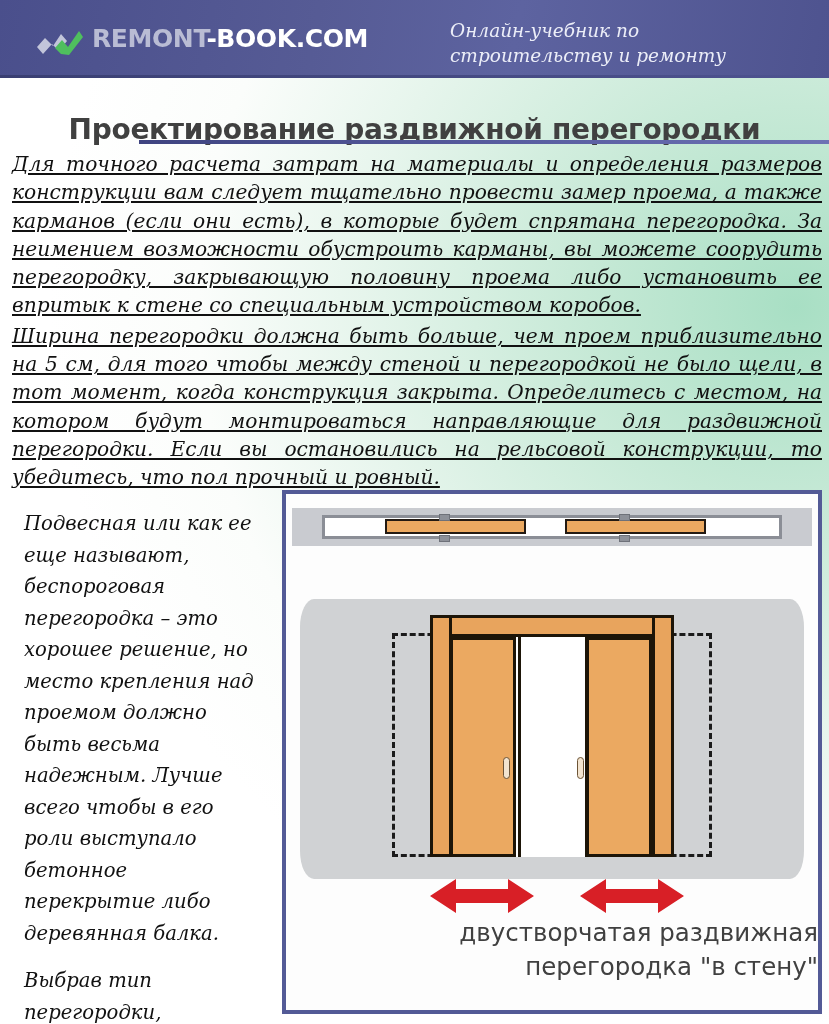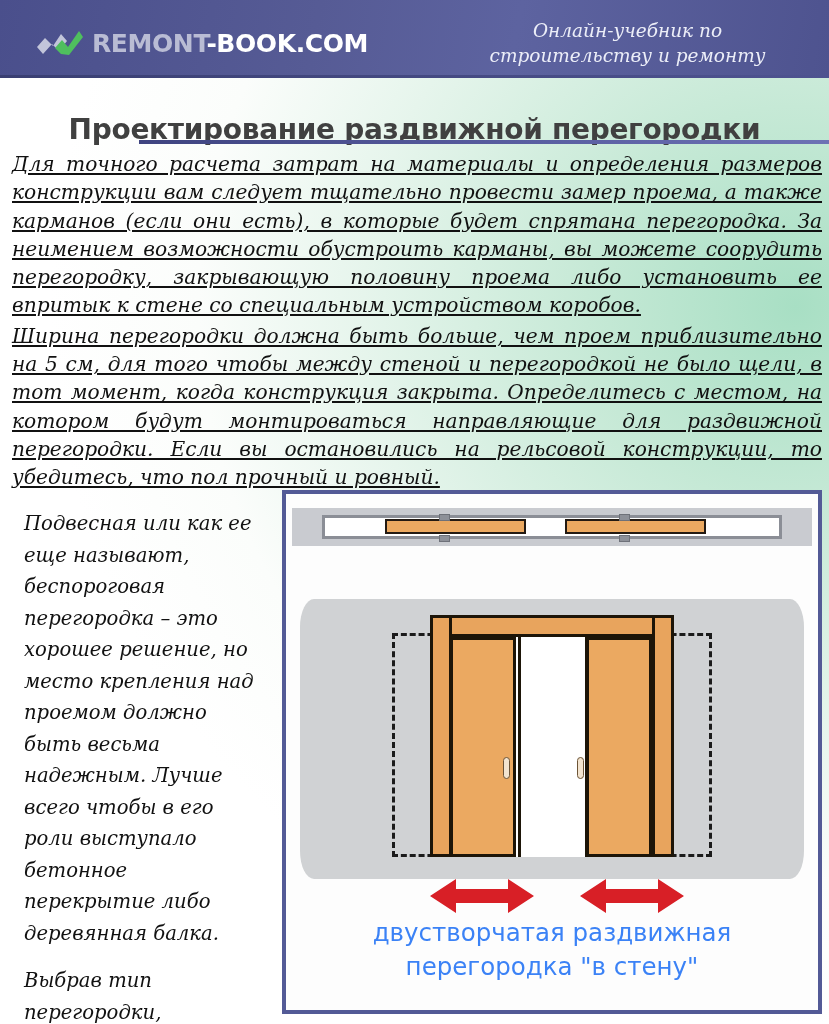--- a/index.html
+++ b/index.html
@@ -36,21 +36,21 @@
   .header::after {
     content: "";
     position: absolute;
     left: 0; bottom: 0; width: 100%; height: 3px;
     background: linear-gradient(90deg, #3a3f72, #4e5390);
   }
   .logo-wrap {
     position: absolute;
     left: 37px; top: 26px;
     display: flex;
-    align-items: flex-end;
+    align-items: flex-start;
     gap: 9px;
   }
   .logo-mark {
     width: 46px; height: 30px;
     display: block;
   }
   .logo-text {
     font-family: "DejaVu Sans", sans-serif;
     font-size: 25px;
     font-weight: bold;
@@ -58,21 +58,21 @@
     line-height: 1;
     white-space: nowrap;
   }
   .logo-text .part-a { color: #b9bcd4; }
   .logo-text .part-b { color: #ffffff; }
 
   .header-tagline {
     position: absolute;
     right: 24px; top: 18px;
     width: 355px;
-    text-align: center;
+    text-align: left;
     color: #eceef8;
     font-family: "DejaVu Serif", serif;
     font-style: italic;
     font-size: 18.5px;
     line-height: 25px;
   }
 
   
   .title {
     position: absolute;
@@ -245,25 +245,25 @@
 
   .arrow { position: absolute; }
   .arrow.a1 { left: 138px; top: 287px; }
   .arrow.a2 { left: 288px; top: 287px; }
 
   
   .caption {
     position: absolute;
     left: 0; bottom: 26px;
     width: 532px;
-    text-align: center;
+    text-align: right;
     font-family: "DejaVu Sans", sans-serif;
     font-size: 24.5px;
     line-height: 34px;
-    color: #3b82f6;
+    color: #404040;
   }
 </style>
 </head>
 <body>
 
 <div class="page"></div>
 
 <div class="header">
   <div class="logo-wrap">
     <svg class="logo-mark" viewBox="0 0 46 30">

